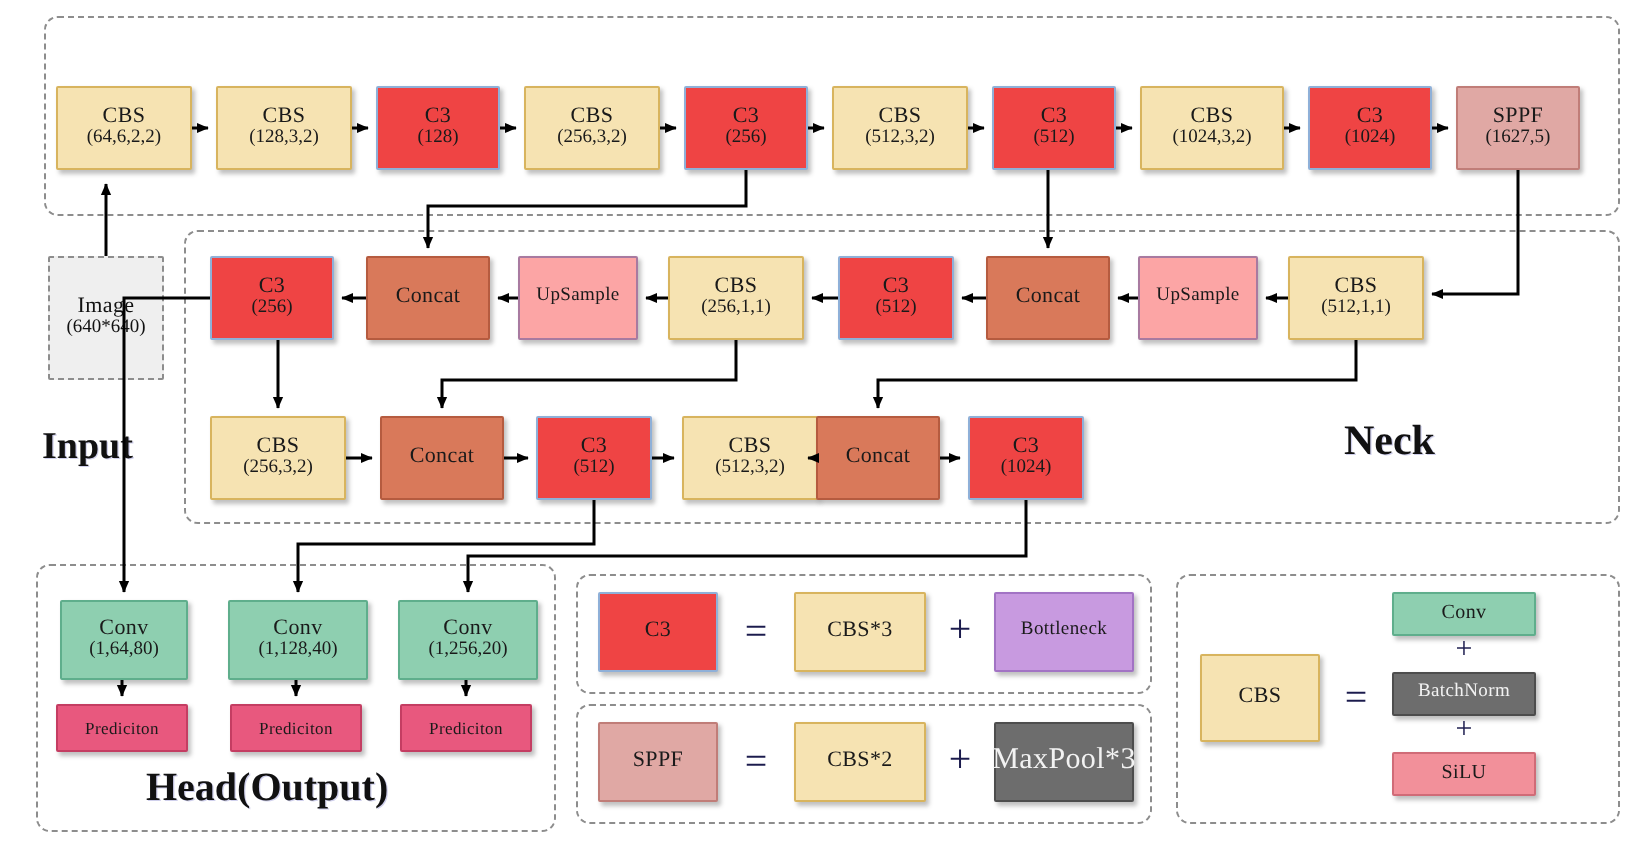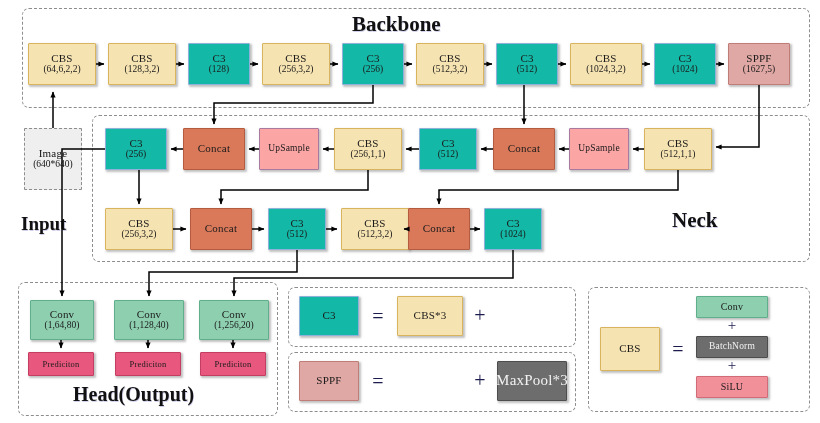--- a/index.html
+++ b/index.html
@@ -47,21 +47,21 @@
     z-index:3;
     box-shadow:1.5px 1.8px 2.2px rgba(90,90,90,.38);
     font-family:"Liberation Serif", serif;
   }
   .node .l1{font-size:11px;letter-spacing:.2px;}
   .node .l2{font-size:9.5px;margin-top:1px;}
   .node.one .l1{font-size:11px;}
 
   
   .c-cbs   {background:#f6e3b2;border:1.1px solid #d8b45e;color:#1a1a1a;}
-  .c-c3    {background:#14b8a6;border:1.1px solid #8fb0d8;color:#1a1a1a;}
+  .c-c3    {background:#ef4444;border:1.1px solid #8fb0d8;color:#1a1a1a;}
   .c-sppf  {background:#e0a8a4;border:1.1px solid #c07d78;color:#1a1a1a;}
   .c-concat{background:#d9795a;border:1.1px solid #b55b3f;color:#1a1a1a;}
   .c-up    {background:#fca5a5;border:1.1px solid #a87aa0;color:#1a1a1a;}
   .c-conv  {background:#8ecfb0;border:1.1px solid #5fae8c;color:#1a1a1a;}
   .c-pred  {background:#e8587e;border:1.1px solid #c43d62;color:#1a1a1a;}
   .c-bneck {background:#c89ae0;border:1.1px solid #a273c4;color:#1a1a1a;}
   .c-maxp  {background:#6d6d6d;border:1.1px solid #4d4d4d;color:#f2f2f2;}
   .c-bn    {background:#6d6d6d;border:1.1px solid #4d4d4d;color:#f2f2f2;}
   .c-silu  {background:#f2909a;border:1.1px solid #d06b77;color:#1a1a1a;}
   .c-image {background:#efefef;border:1.6px dashed #8d8d8d;color:#111;box-shadow:none;}
@@ -83,21 +83,20 @@
 <div id="stage">
 
   <div class="frame" style="left:22px;top:8px;width:786px;height:98px;"></div>
   <div class="frame" style="left:92px;top:115px;width:716px;height:145px;"></div>
   <div class="frame" style="left:8px;top:118px;width:84px;height:140px;border:none;"></div>
   <div class="frame" style="left:18px;top:282px;width:258px;height:132px;"></div>
   <div class="frame" style="left:288px;top:287px;width:286px;height:58px;"></div>
   <div class="frame" style="left:288px;top:352px;width:286px;height:58px;"></div>
   <div class="frame" style="left:588px;top:287px;width:220px;height:123px;"></div>
 
-  <div class="frame-title" style="left:352px;top:12px;font-size:21px;">Backbone</div>
   <div class="frame-title" style="left:21px;top:213px;font-size:19px;">Input</div>
   <div class="frame-title" style="left:672px;top:208px;font-size:21px;">Neck</div>
   <div class="frame-title" style="left:73px;top:383px;font-size:20px;">Head(Output)</div>
 
   <div class="node c-image one" style="left:24px;top:128px;width:58px;height:62px;">
     <span class="l1">Image</span>
     <span class="l2">(640*640)</span>
   </div>
 
   <div class="node c-cbs" style="left:28px;top:43px;width:68px;height:42px;">
@@ -218,25 +217,31 @@
   </div>
 
   <div class="node c-c3 one" style="left:299px;top:296px;width:60px;height:40px;">
     <span class="l1">C3</span>
   </div>
   <div class="op eq" style="left:368px;top:306px;width:20px;">=</div>
   <div class="node c-cbs one" style="left:397px;top:296px;width:66px;height:40px;">
     <span class="l1">CBS*3</span>
   </div>
   <div class="op plus" style="left:470px;top:305px;width:20px;">+</div>
+  <div class="node c-bneck one" style="left:497px;top:296px;width:70px;height:40px;">
+    <span class="l1" style="font-size:9.5px;">Bottleneck</span>
+  </div>
 
   <div class="node c-sppf one" style="left:299px;top:361px;width:60px;height:40px;">
     <span class="l1">SPPF</span>
   </div>
   <div class="op eq" style="left:368px;top:371px;width:20px;">=</div>
+  <div class="node c-cbs one" style="left:397px;top:361px;width:66px;height:40px;">
+    <span class="l1">CBS*2</span>
+  </div>
   <div class="op plus" style="left:470px;top:370px;width:20px;">+</div>
   <div class="node c-maxp one" style="left:497px;top:361px;width:70px;height:40px;">
     <span class="l1" style="font-size:15px;">MaxPool*3</span>
   </div>
 
   <div class="node c-cbs one" style="left:600px;top:327px;width:60px;height:44px;">
     <span class="l1">CBS</span>
   </div>
   <div class="op eq" style="left:668px;top:339px;width:20px;">=</div>
   <div class="node c-conv one" style="left:696px;top:296px;width:72px;height:22px;">

